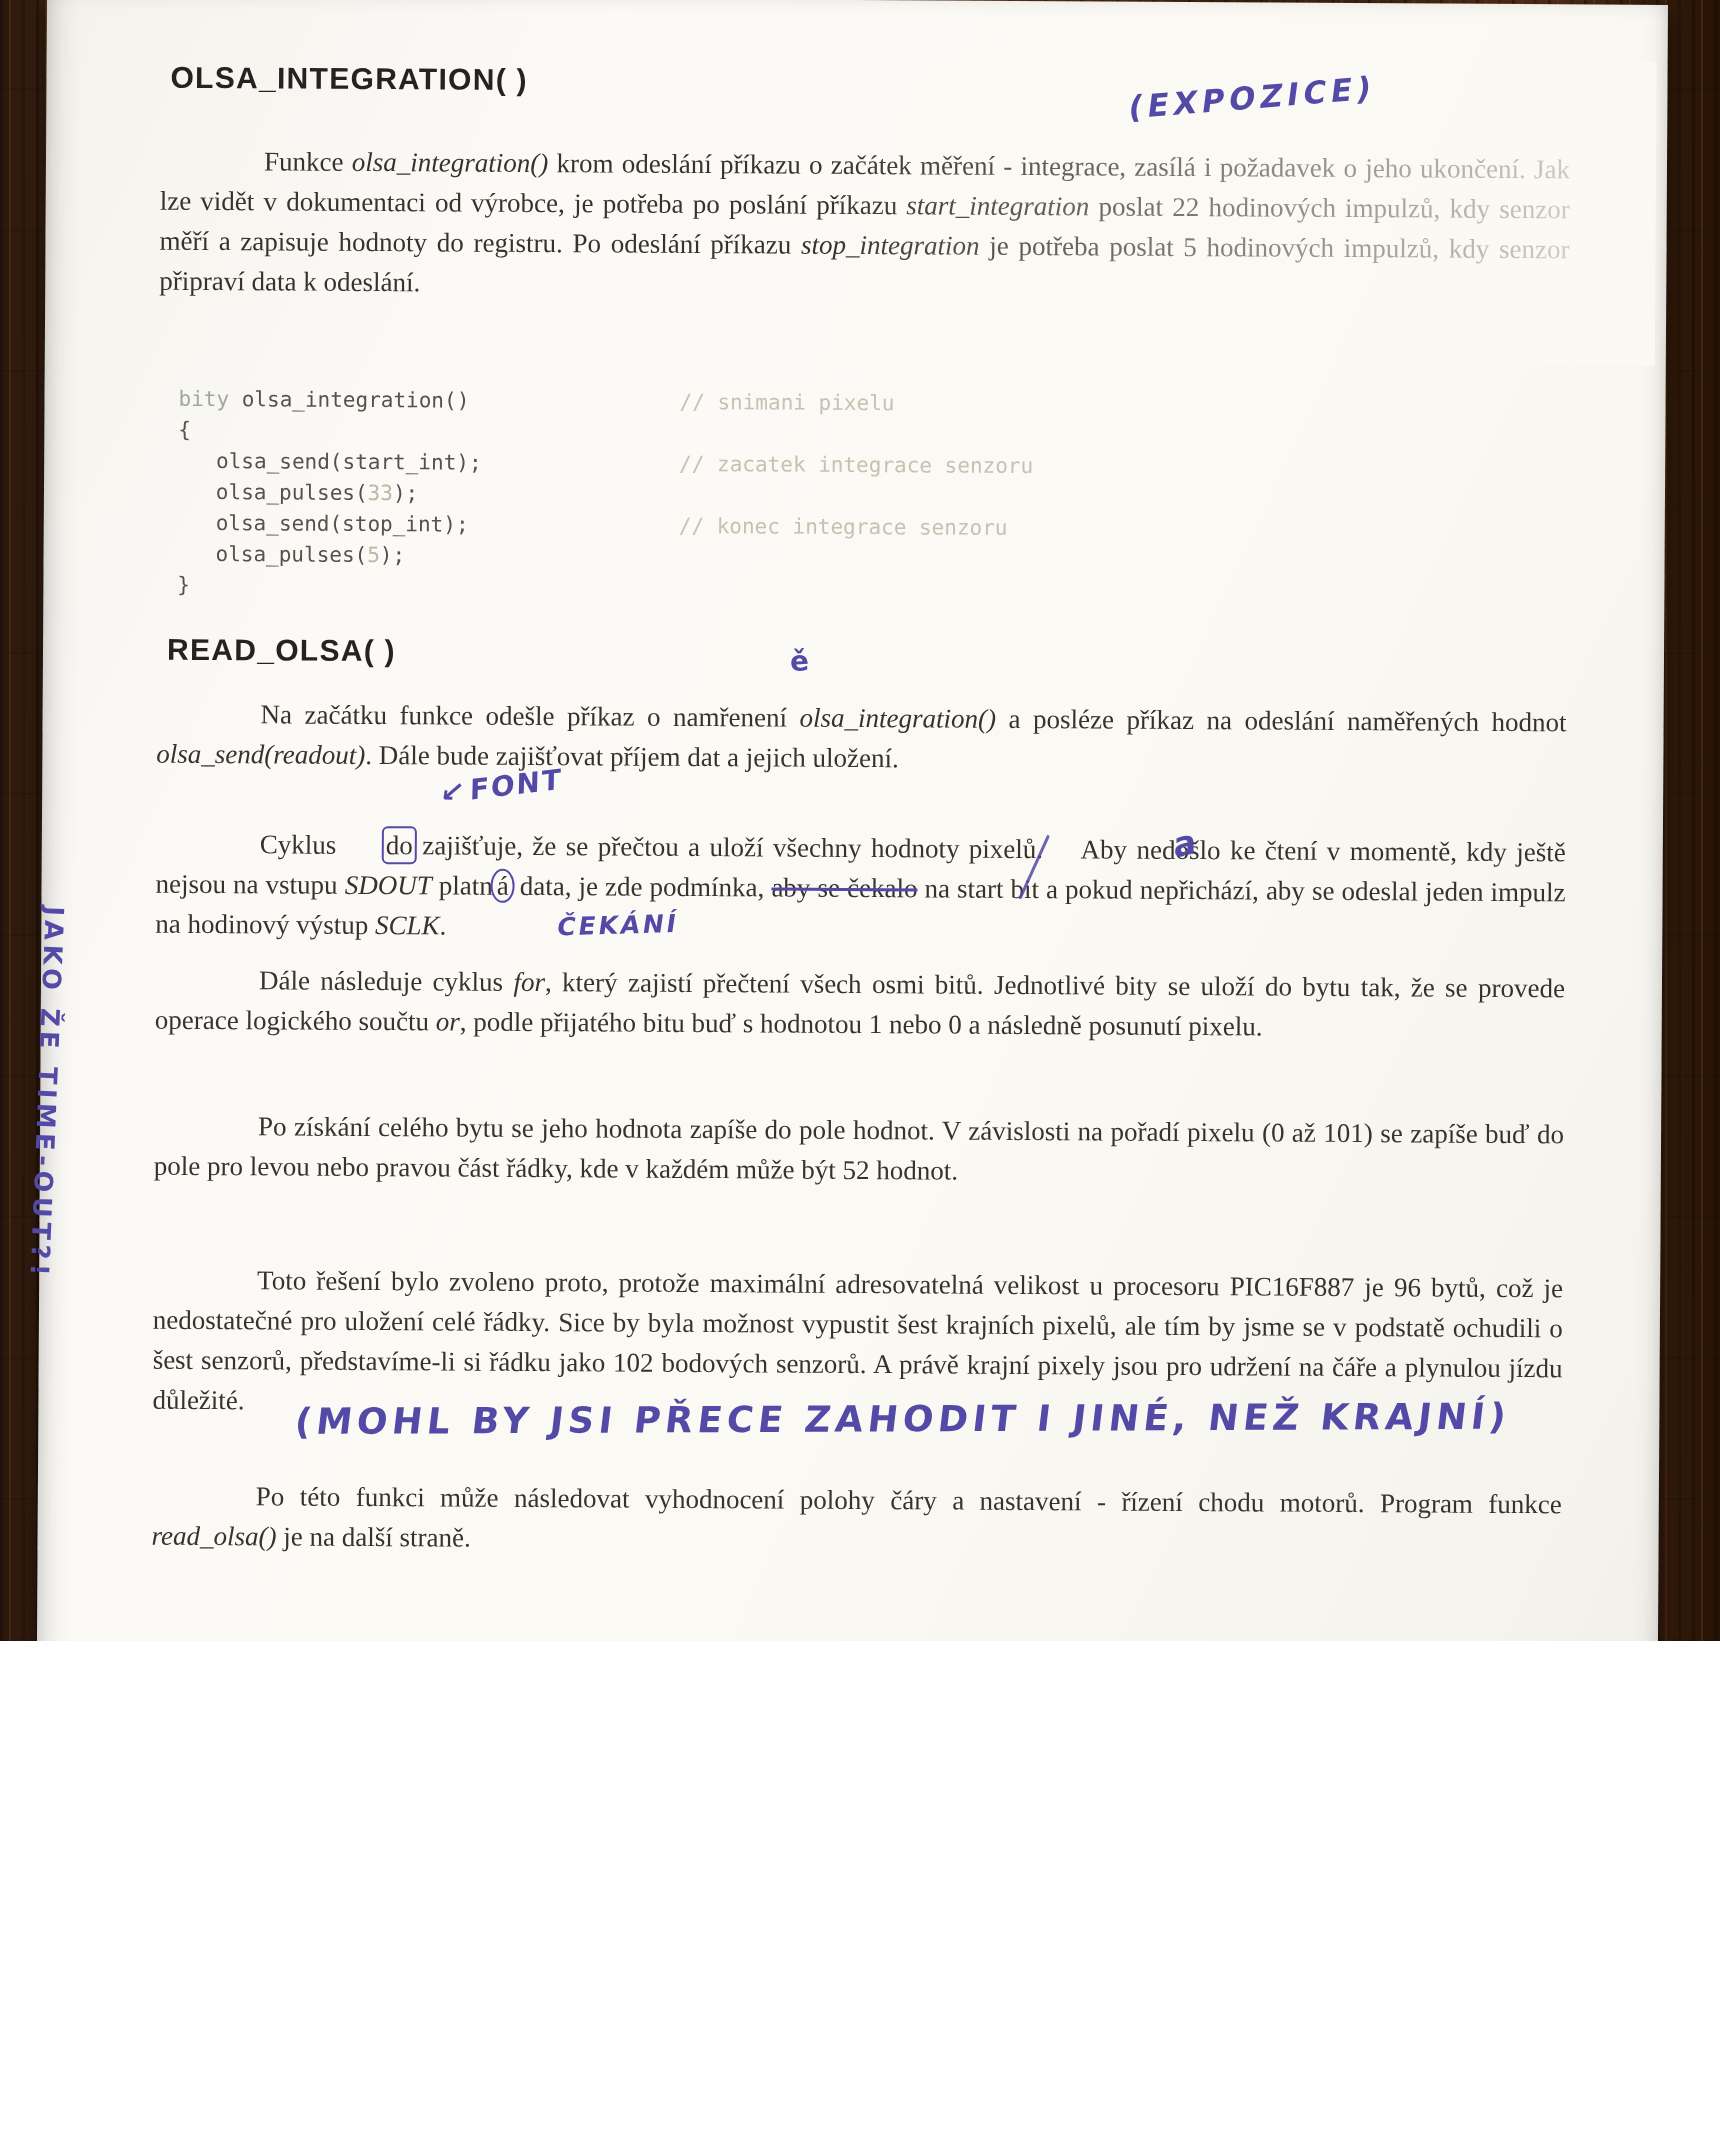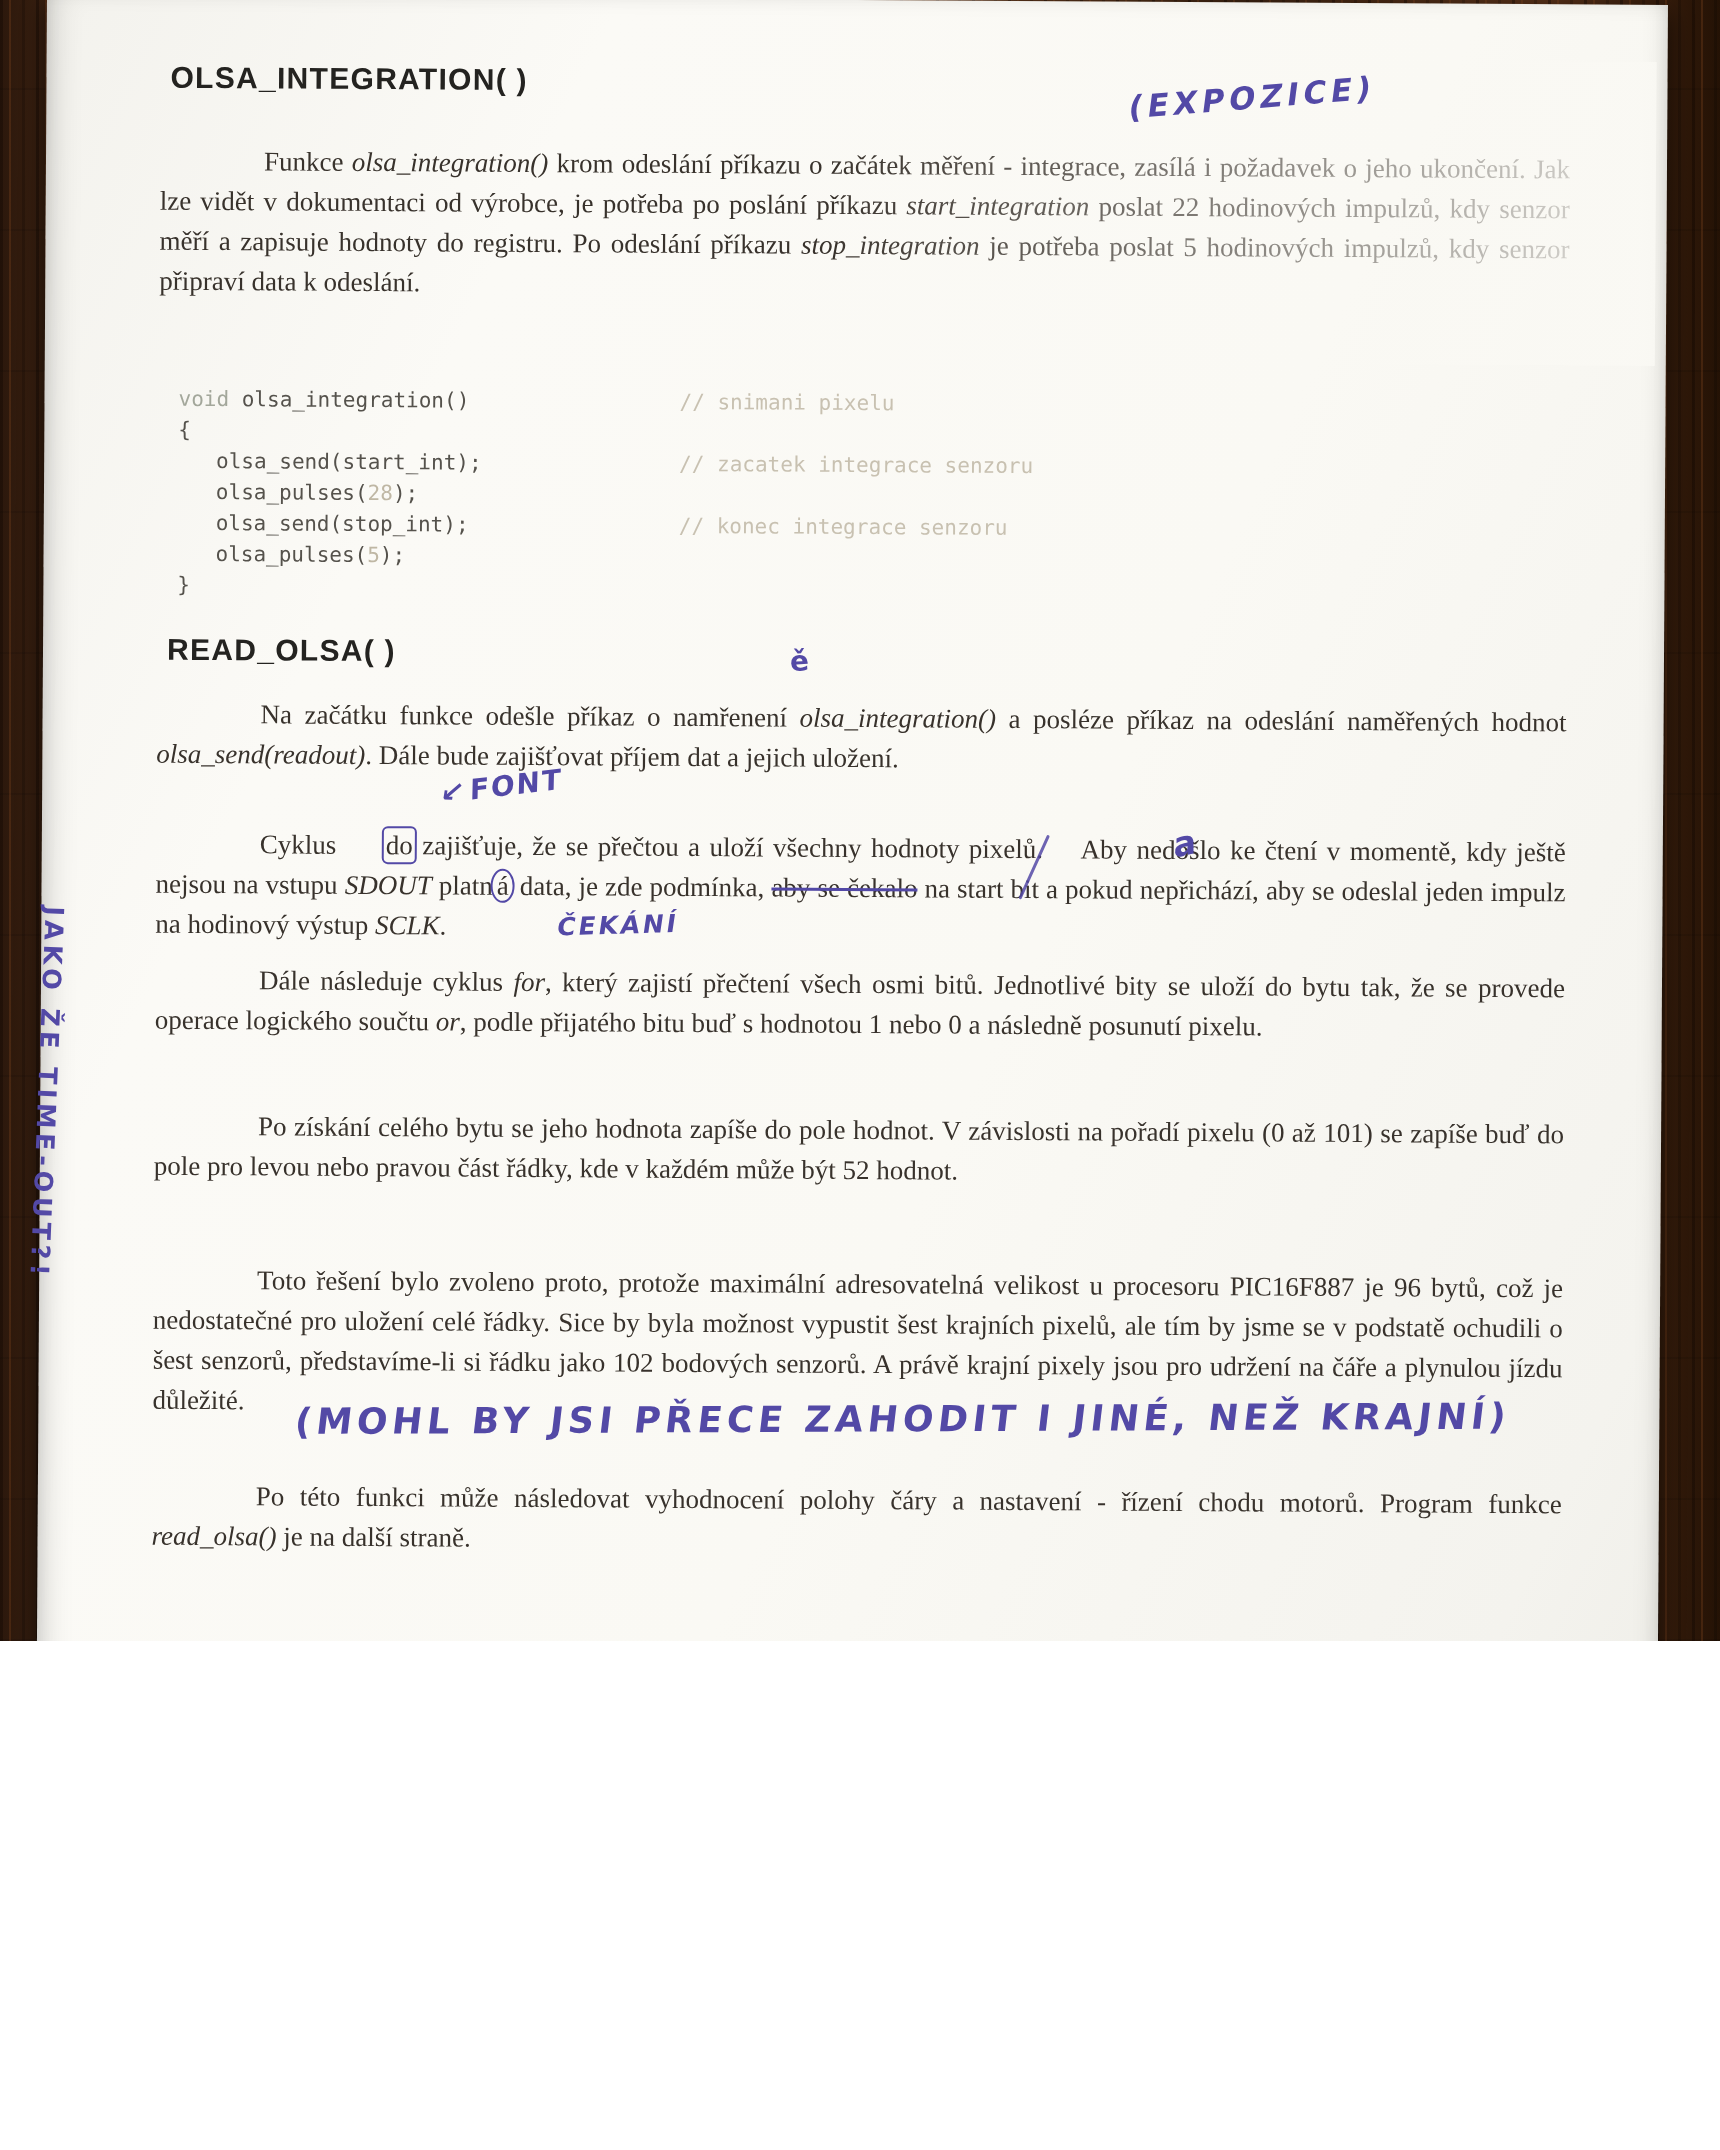--- a/index.html
+++ b/index.html
@@ -121,24 +121,24 @@
 <body>
 
 <div class="canvas">
   <div class="paper">
 
     <div class="heading" id="h-olsa">OLSA_INTEGRATION( )</div>
 
     <div class="para" id="para1"><span>Funkce </span><span class="it">olsa_integration()</span><span> krom odeslání příkazu o začátek měření - integrace, zasílá i požadavek o jeho ukončení. Jak lze vidět v dokumentaci od výrobce, je potřeba po poslání příkazu </span><span class="it">start_integration</span><span> poslat 22 hodinových impulzů, kdy senzor měří a zapisuje hodnoty do registru. Po odeslání příkazu </span><span class="it">stop_integration</span><span> je potřeba poslat 5 hodinových impulzů, kdy senzor připraví data k odeslání.</span></div>
 
     <div class="code-block">
-        <div class="code-line"><span class="code-text"><span class="tok-kw">void</span><span> olsa_integration()</span></span><span class="code-comment">// snimani pixelu</span></div>
+        <div class="code-line"><span class="code-text"><span class="tok-kw">bity</span><span> olsa_integration()</span></span><span class="code-comment">// snimani pixelu</span></div>
         <div class="code-line"><span class="code-text"><span>{</span></span></div>
         <div class="code-line"><span class="code-text"><span>   olsa_send(start_int);</span></span><span class="code-comment">// zacatek integrace senzoru</span></div>
-        <div class="code-line"><span class="code-text"><span>   olsa_pulses(</span><span class="tok-num">28</span><span>);</span></span></div>
+        <div class="code-line"><span class="code-text"><span>   olsa_pulses(</span><span class="tok-num">33</span><span>);</span></span></div>
         <div class="code-line"><span class="code-text"><span>   olsa_send(stop_int);</span></span><span class="code-comment">// konec integrace senzoru</span></div>
         <div class="code-line"><span class="code-text"><span>   olsa_pulses(</span><span class="tok-num">5</span><span>);</span></span></div>
         <div class="code-line"><span class="code-text"><span>}</span></span></div>
       </div>
 
     <div class="heading" id="h-read">READ_OLSA( )</div>
 
     <div class="para" id="para2"><span>Na začátku funkce odešle příkaz o namřenení </span><span class="it">olsa_integration()</span><span> a posléze příkaz na odeslání naměřených hodnot </span><span class="it">olsa_send(readout)</span><span>. Dále bude zajišťovat příjem dat a jejich uložení.</span></div>
 
     <div class="para" id="para3"><span>Cyklus </span><span class="ann-box">do</span><span> zajišťuje, že se přečtou a uloží všechny hodnoty pixelů. </span><span class="rel">Aby<span class="over-mark">a</span></span><span> nedošlo ke čtení v momentě, kdy ještě nejsou na vstupu </span><span class="it">SDOUT</span><span> platn</span><span class="ann-circ">á</span><span> data,  je zde podmínka, </span><span class="ann-strike">aby se čekalo</span><span> na start bit a pokud nepřichází, aby se odeslal jeden impulz na hodinový výstup </span><span class="it">SCLK</span><span>. </span><span class="hand-inline">ČEKÁNÍ</span></div>

